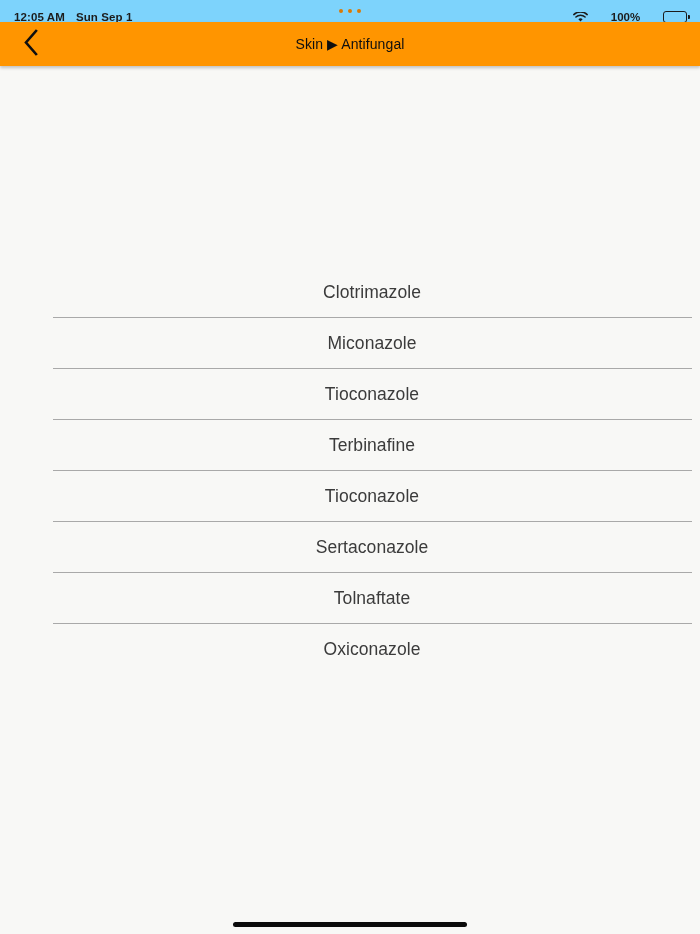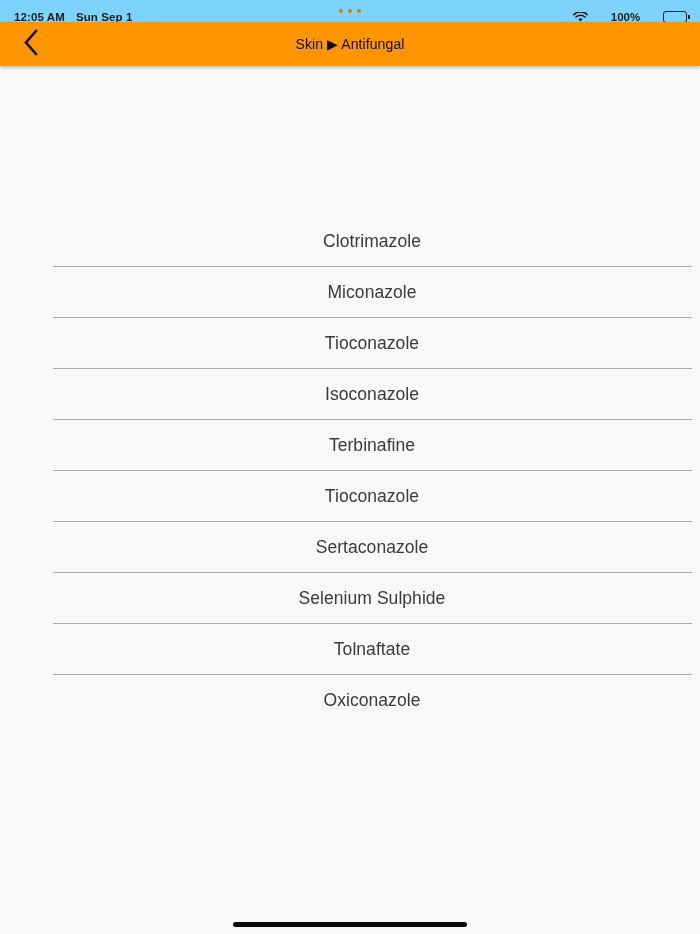--- a/index.html
+++ b/index.html
@@ -236,33 +236,27 @@
         <div class="list-item">
           <span class="list-item-label">Clotrimazole</span>
         </div>
         <div class="list-item">
           <span class="list-item-label">Miconazole</span>
         </div>
         <div class="list-item">
           <span class="list-item-label">Tioconazole</span>
         </div>
         <div class="list-item">
-          <span class="list-item-label">Isoconazole</span>
-        </div>
-        <div class="list-item">
           <span class="list-item-label">Terbinafine</span>
         </div>
         <div class="list-item">
           <span class="list-item-label">Tioconazole</span>
         </div>
         <div class="list-item">
           <span class="list-item-label">Sertaconazole</span>
-        </div>
-        <div class="list-item">
-          <span class="list-item-label">Selenium Sulphide</span>
         </div>
         <div class="list-item">
           <span class="list-item-label">Tolnaftate</span>
         </div>
         <div class="list-item">
           <span class="list-item-label">Oxiconazole</span>
         </div>
       </div>
   </div>
 

